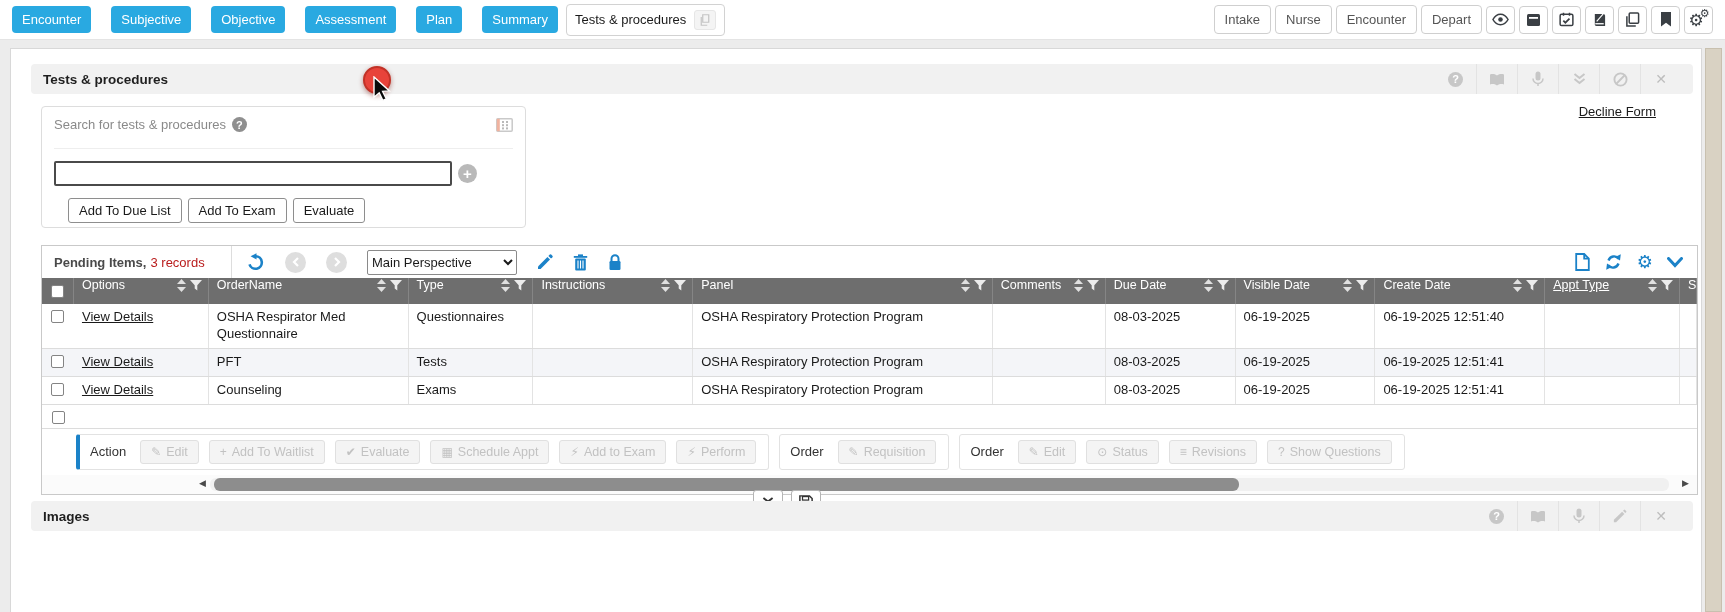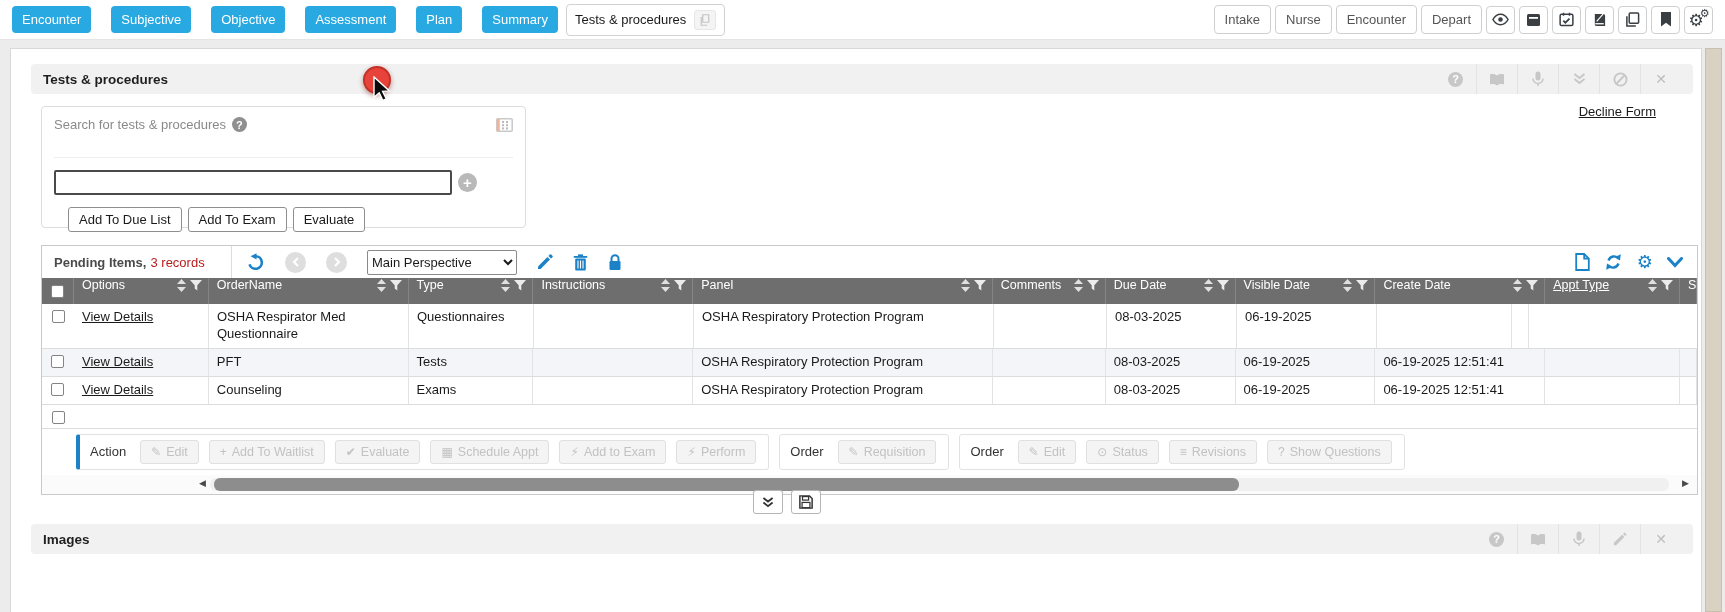--- a/index.html
+++ b/index.html
@@ -44,21 +44,21 @@
   .help-circle.dark { background:#8f8f8f; }
   .x-glyph { font-size:14px; font-weight:bold; color:#bdbdbd; }
 
   .decline-link { position:absolute; top:55px; right:45px; color:#1a1a1a; font-size:13px;
     text-decoration:underline; cursor:pointer; }
 
   
   .search-panel { position:absolute; top:57px; left:30px; width:485px; height:122px;
     background:#fff; border:1px solid #ddd; border-radius:4px; padding:10px 12px; }
   .search-label-row { display:flex; align-items:center; gap:6px; color:#8a8a8a;
-    padding-bottom:25px; border-bottom:1px solid #eee; }
+    padding-bottom:16px; border-bottom:1px solid #eee; }
   .search-grid-icon { margin-left:auto; cursor:pointer; }
   .search-input-row { display:flex; align-items:center; gap:6px; margin-top:12px; }
   .search-input { width:398px; height:25px; border:2px solid #4a4a4a; border-radius:2px;
     font-family:inherit; font-size:13px; padding:0 6px; }
   .plus-circle { width:19px; height:19px; border-radius:50%; background:#b9b9b9; color:#fff;
     display:flex; align-items:center; justify-content:center; font-size:15px; font-weight:bold;
     line-height:1; cursor:pointer; }
   .search-btn-row { display:flex; gap:6px; margin-top:12px; margin-left:14px; }
   .srch-btn { background:#fff; border:1px solid #8e8e8e; border-radius:3px; color:#1a1a1a;
     font-size:13px; padding:4px 10px; cursor:pointer; font-family:inherit; }
@@ -499,20 +499,21 @@
                 <input class="cell-check" type="checkbox" style="">
               </span>
               <div class="td" style="width: 135px;"><a class="view-link">View Details</a></div>
               <div class="td" style="width: 200px;">OSHA Respirator Med Questionnaire</div>
               <div class="td" style="width: 125px;">Questionnaires</div>
               <div class="td" style="width: 160px;"></div>
               <div class="td" style="width: 300px;">OSHA Respiratory Protection Program</div>
               <div class="td" style="width: 113px;"></div>
               <div class="td" style="width: 130px;">08-03-2025</div>
               <div class="td" style="width: 140px;">06-19-2025</div>
+              <div class="td" style="width: 170px;">06-19-2025 12:51:40</div>
               <div class="td" style="width: 135px;"></div>
               <div class="td" style="width: 17px;"></div>
             </div>
             <div class="tr zebra">
               <span class="td-check" style="width: 32px;">
                 <input class="cell-check" type="checkbox" style="">
               </span>
               <div class="td" style="width: 135px;"><a class="view-link">View Details</a></div>
               <div class="td" style="width: 200px;">PFT</div>
               <div class="td" style="width: 125px;">Tests</div>
@@ -622,21 +623,21 @@
         </button>
         <button class="foot-btn">
           <svg width="14" height="14" viewBox="0 0 16 16">
               <path d="M1 1h11l3 3v11H1z" fill="none" stroke="#333" stroke-width="1.7"></path>
               <rect x="4" y="1.8" width="7" height="4" fill="none" stroke="#333" stroke-width="1.4"></rect>
               <rect x="3.5" y="8.5" width="9" height="6" fill="none" stroke="#333" stroke-width="1.4"></rect>
             </svg>
         </button>
       </div>
 
-      <div class="sec-header" style="top:475px;">
+      <div class="sec-header" style="top:452px;">
         <span class="sec-title">Images</span>
         <span class="sec-icons">
           <span class="sec-icon-cell">
               <span class="help-circle">?</span>
             </span>
           <span class="sec-icon-cell">
             <svg width="16" height="13" viewBox="0 0 16 13">
                 <path d="M1 1.5C3.8.5 6.8 1.3 8 2.5 9.2 1.3 12.2.5 15 1.5v10c-2.8-1-5.8-.2-7 1-1.2-1.2-4.2-2-7-1z" fill="currentColor"></path>
               </svg>
           </span>

